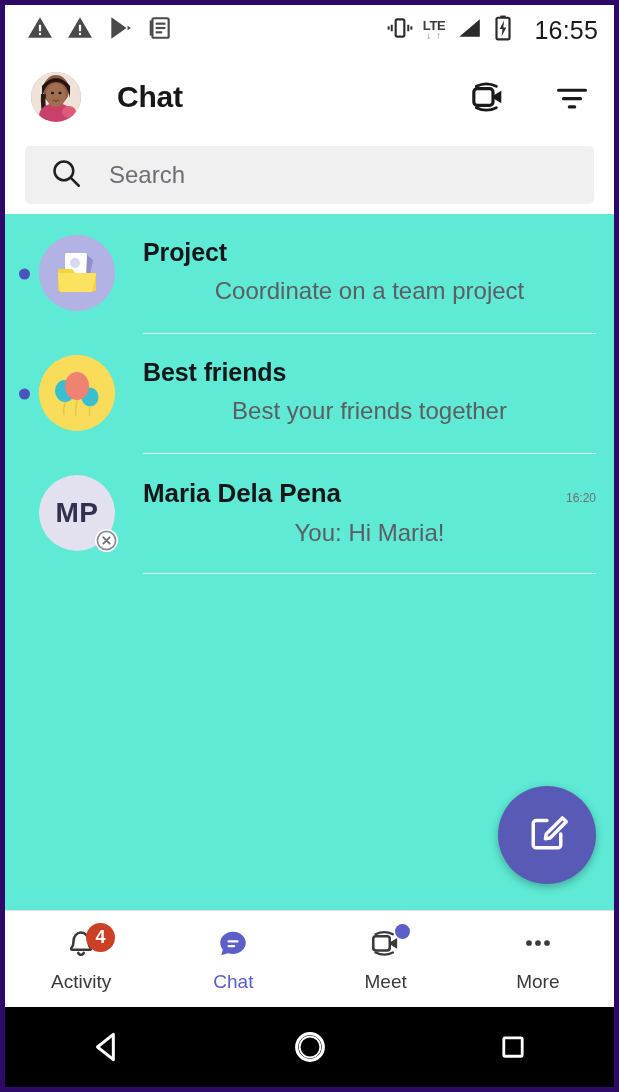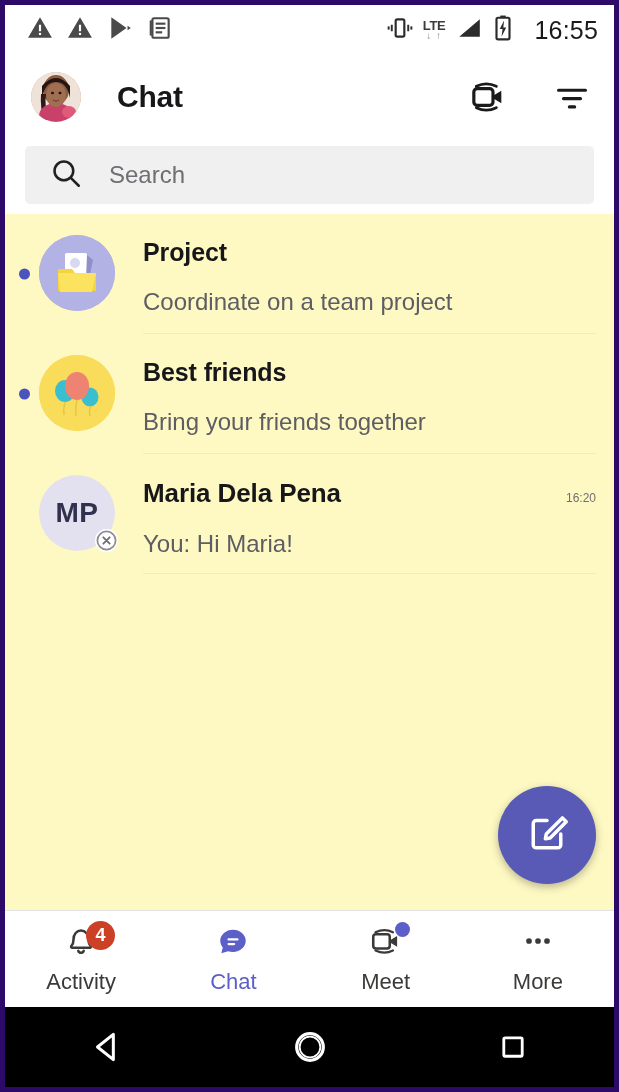--- a/index.html
+++ b/index.html
@@ -82,21 +82,21 @@
     align-items: center;
     padding: 0 24px;
   }
   .search-text {
     font-size: 24px;
     color: #6e6e73;
     margin-left: 26px;
   }
 
   
-  .list { flex: 1 1 auto; background: #fef9c3; overflow: hidden; position: relative; }
+  .list { flex: 1 1 auto; background: #5eead4; overflow: hidden; position: relative; text-align: center; }
   .row {
     display: flex;
     align-items: flex-start;
     padding: 0 18px 0 0;
     position: relative;
     min-height: 120px;
     cursor: pointer;
   }
   .unread-dot {
     position: absolute;
@@ -129,21 +129,21 @@
     letter-spacing: -0.1px;
   }
   .row-title.regular { font-weight: 700; font-size: 26px; }
   .row-time {
     margin-left: auto;
     font-size: 12px;
     color: #6e6e73;
     padding-left: 12px;
   }
   .row-sub {
-    margin-top: 21px;
+    margin-top: 10px;
     font-size: 24px;
     color: #5d5d63;
   }
   .initials {
     font-size: 28px;
     color: #31314f;
     font-weight: 700;
     letter-spacing: 0.5px;
   }
   .presence-badge {
@@ -181,21 +181,21 @@
     display: flex;
     flex-direction: column;
     align-items: center;
     justify-content: center;
     gap: 7px;
     cursor: pointer;
     position: relative;
     height: 100%;
   }
   .nav-icon-wrap { position: relative; height: 38px; display: flex; align-items: center; justify-content: center; }
-  .nav-label { font-size: 22px; color: #3b3a39; }
+  .nav-label { font-size: 19px; color: #3b3a39; }
   .nav-label.active { color: #5b5fc7; }
   .nav-badge {
     position: absolute;
     top: -3px; right: -16px;
     min-width: 29px; height: 29px;
     border-radius: 15px;
     background: #cc4125;
     color: #fff;
     font-size: 18px;
     font-weight: bold;
@@ -376,21 +376,21 @@
           <path d="M26 47 Q24 54 25 60" stroke="#e3c84a" stroke-width="1.6" fill="none"></path>
           <path d="M38 45 Q36 54 37 61" stroke="#e3c84a" stroke-width="1.6" fill="none"></path>
           <path d="M51 51 Q50 57 51 61" stroke="#e3c84a" stroke-width="1.6" fill="none"></path>
         </svg>
       </div>
       <div class="row-body">
         <div class="row-top">
           <span class="row-title">Best friends</span>
           <span class="row-time"></span>
         </div>
-        <div class="row-sub">Bring your friends together</div>
+        <div class="row-sub">Best your friends together</div>
       </div>
     </div>
 
     <div class="row">
       <div class="row-avatar" style="background:#e3e1ef;">
         <span class="initials">MP</span>
         <span class="presence-badge">
           <svg width="23" height="23" viewBox="0 0 24 24">
             <circle cx="12" cy="12" r="9.5" fill="#ffffff" stroke="#8c8c92" stroke-width="1.8"></circle>
             <path d="M8.7 8.7 L15.3 15.3 M15.3 8.7 L8.7 15.3" stroke="#6e6e73" stroke-width="1.9" stroke-linecap="round"></path>

